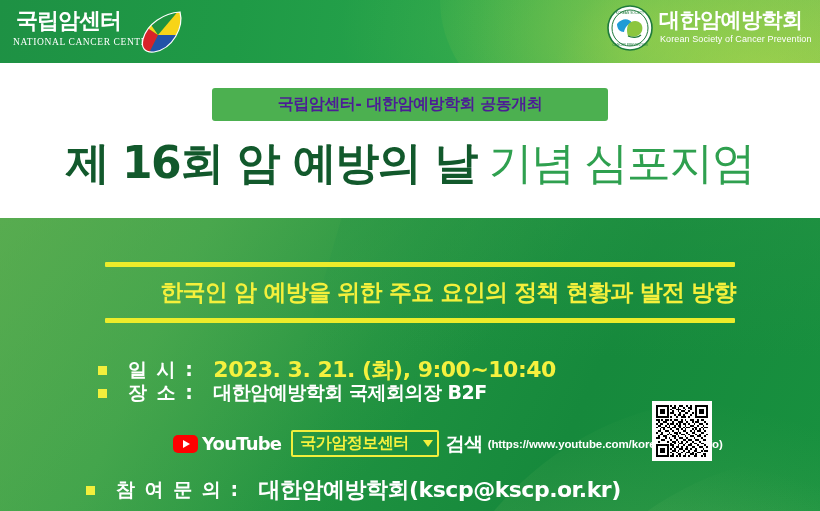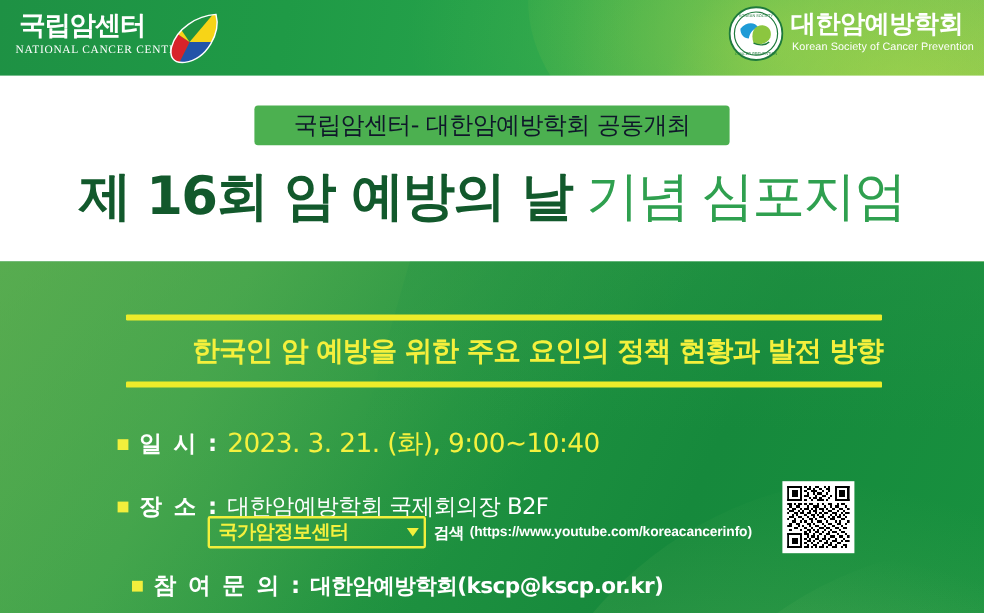--- a/index.html
+++ b/index.html
@@ -56,21 +56,21 @@
     font-size:9px;color:#ffffff;letter-spacing:0.1px;font-weight:normal;
   }
 
   
   .pill{
     position:absolute;left:212px;top:88px;width:396px;height:33px;
     background:#4cb050;border-radius:3px;
     display:flex;align-items:center;justify-content:center;
   }
   .pill span{
-    color:#0f172a;font-size:20px;font-weight:normal;letter-spacing:-0.5px;
+    color:#4c1d95;font-size:16px;font-weight:bold;letter-spacing:-0.5px;
     font-family:"DejaVu Sans","Liberation Sans",sans-serif;
   }
 
   
   .title{
     position:absolute;left:0;top:134px;width:820px;height:62px;
     display:flex;align-items:flex-start;justify-content:center;
     white-space:nowrap;
   }
   .title .t1{
@@ -117,39 +117,39 @@
   .theme{
     position:absolute;left:0;top:272px;width:820px;height:40px;
     display:flex;align-items:center;justify-content:center;white-space:nowrap;padding-left:38px;
   }
   .theme span{
     color:#f4f03c;font-size:23px;font-weight:bold;letter-spacing:-0.8px;
     font-family:"DejaVu Sans","Liberation Sans",sans-serif;
   }
 
   
-  .row{position:absolute;display:flex;align-items:center;white-space:nowrap;}
+  .row{position:absolute;display:flex;align-items:center;white-space:nowrap;gap:12px;}
   .bullet{
     width:9px;height:9px;background:#f2ef3c;display:inline-block;margin-right:9px;
     flex:0 0 auto;
   }
   .lbl{
     color:#ffffff;font-size:19px;font-weight:bold;letter-spacing:1.5px;
     font-family:"DejaVu Sans","Liberation Sans",sans-serif;
   }
   .val{
-    color:#ffffff;font-size:19px;font-weight:normal;letter-spacing:-0.5px;margin-left:7px;
+    color:#ffffff;font-size:19px;font-weight:bold;letter-spacing:-0.5px;margin-left:7px;
     font-family:"DejaVu Sans","Liberation Sans",sans-serif;
   }
   .val.yellow{color:#f5f13e;font-size:22px;}
-  .val.small{font-size:18px;font-weight:bold;}
+  .val.small{font-size:22px;font-weight:bold;}
 
   .row-date{left:98px;top:355px;}
-  .row-place{left:98px;top:409px;}
-  .row-contact{left:110px;top:475px;}
+  .row-place{left:98px;top:380px;}
+  .row-contact{left:86px;top:475px;}
 
   
   .row-youtube{position:absolute;left:173px;top:430px;display:flex;align-items:center;white-space:nowrap;}
   .yt-logo{
     display:flex;align-items:center;margin-right:10px;
   }
   .yt-play{
     width:25px;height:18px;background:#ff0000;border-radius:5px;
     display:flex;align-items:center;justify-content:center;margin-right:4px;
   }
@@ -157,32 +157,32 @@
     width:0;height:0;border-left:7px solid #ffffff;
     border-top:4.5px solid transparent;border-bottom:4.5px solid transparent;
     margin-left:2px;
   }
   .yt-word{
     color:#ffffff;font-size:18px;font-weight:bold;letter-spacing:-0.8px;
     font-family:"DejaVu Sans","Liberation Sans",sans-serif;
   }
   .yt-select{
     border:2px solid #f2ef3c;border-radius:2px;height:23px;
-    display:flex;align-items:center;padding:0 4px 0 7px;margin-right:7px;gap:34px;
+    display:flex;align-items:center;padding:0 4px 0 7px;margin-right:7px;
   }
   .yt-select .sel-text{
     color:#f5f13e;font-size:16px;font-weight:bold;letter-spacing:-0.5px;
     font-family:"DejaVu Sans","Liberation Sans",sans-serif;
   }
   .yt-select .caret{
     width:0;height:0;border-left:5px solid transparent;border-right:5px solid transparent;
     border-top:7px solid #f2ef3c;margin-left:14px;
   }
   .yt-search{
-    color:#ffffff;font-size:13px;font-weight:bold;letter-spacing:-0.5px;margin-right:5px;
+    color:#ffffff;font-size:19px;font-weight:bold;letter-spacing:-0.5px;margin-right:5px;
     font-family:"DejaVu Sans","Liberation Sans",sans-serif;
   }
   .yt-url{color:#ffffff;font-size:11.5px;font-weight:bold;letter-spacing:-0.1px;}
 
   
   .qr-wrap{
     position:absolute;left:652px;top:401px;width:60px;height:60px;
     background:#ffffff;padding:4px;box-sizing:border-box;
   }
   .qr-wrap svg{display:block;}
@@ -263,20 +263,26 @@
     <span class="val yellow">2023. 3. 21. (화), 9:00~10:40</span>
   </div>
 
   <div class="row row-place">
     <span class="bullet"></span>
     <span class="lbl">장 소 :</span>
     <span class="val">대한암예방학회 국제회의장 B2F</span>
   </div>
 
   <div class="row-youtube">
+    <span class="yt-logo">
+      <span class="yt-play">
+          <span class="tri"></span>
+        </span>
+      <span class="yt-word">YouTube</span>
+    </span>
     <span class="yt-select">
       <span class="sel-text">국가암정보센터</span>
       <span class="caret"></span>
     </span>
     <span class="yt-search">검색</span>
     <span class="yt-url">(https://www.youtube.com/koreacancerinfo)</span>
   </div>
 
   <div class="qr-wrap">
     <svg width="52" height="52" viewBox="0 0 29 29" shape-rendering="crispEdges">

